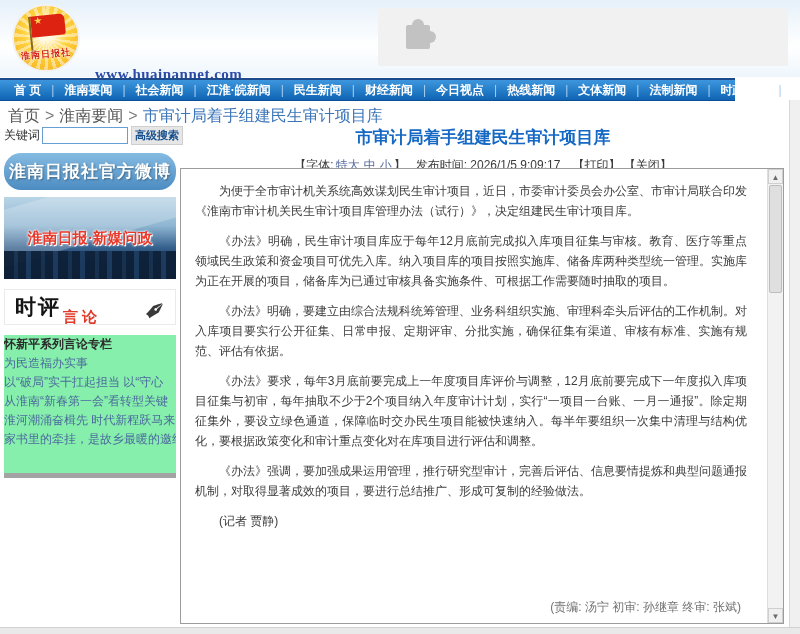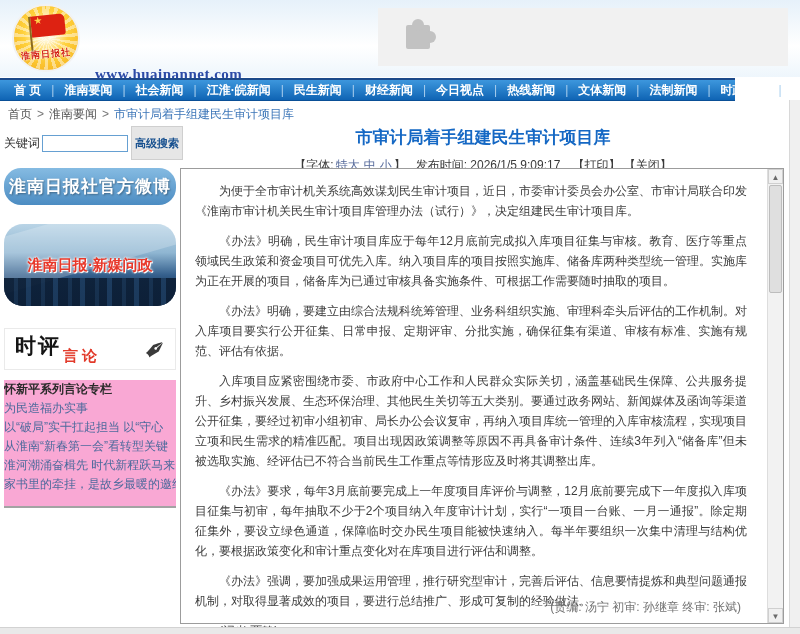--- a/index.html
+++ b/index.html
@@ -34,49 +34,49 @@
 
   
   nav { position:absolute; left:0; top:78px; width:735px; height:23px;
         background:linear-gradient(180deg,#3d97dd,#0f64b4);
         border-top:2px solid #1c4a8a; border-bottom:1px solid #0a4f96; }
   nav ul { list-style:none; display:flex; align-items:center; height:100%; padding-left:14px; }
   nav li { color:#fff; font-size:12px; font-weight:bold; white-space:nowrap; cursor:pointer; }
   nav li + li::before { content:"|"; color:#aacfee; font-weight:normal; margin:0 10px; }
 
   
-  .breadcrumb { position:absolute; left:8px; top:106px; font-size:12px; color:#555; }
+  .breadcrumb { position:absolute; left:8px; top:106px; font-size:16px; color:#555; }
   .breadcrumb .sep { margin:0 5px; color:#777; }
   .breadcrumb .cur { color:#3c76b8; }
 
   
   aside { position:absolute; left:4px; top:126px; width:172px; }
   .search-row { display:flex; align-items:center; font-size:12px; color:#333; }
   .search-row label { flex:none; margin-right:2px; }
   .search-row input { width:86px; height:17px; border:1px solid #66a0d2; background:#fff; flex:none; }
   .search-row button { margin-left:3px; font-size:11px; font-weight:bold; color:#17508f;
-        background:#e6e6e6; border:1px solid #cfcfcf; height:34px; padding:0 3px; cursor:pointer;
+        background:#e6e6e6; border:1px solid #cfcfcf; height:19px; padding:0 3px; cursor:pointer;
         font-family:"Liberation Sans",sans-serif; white-space:nowrap; }
   .weibo-banner { margin-top:8px; height:37px; line-height:37px; text-align:center; cursor:pointer;
         background:linear-gradient(180deg,#85bbe2,#4c8cc2); border-radius:17px; color:#fff;
         font-size:17px; font-weight:bold; letter-spacing:1px; text-shadow:1px 1px 2px rgba(0,0,0,.35); }
-  .news-banner { margin-top:19px; height:82px; position:relative; overflow:hidden; cursor:pointer;
+  .news-banner { margin-top:7px; height:82px; position:relative; overflow:hidden; cursor:pointer;
         background:linear-gradient(180deg,#b9d4e6 0%,#8fb6d2 35%,#35608d 62%,#122c4e 85%,#0a1c33 100%);
-        display:flex; align-items:center; justify-content:center;border-radius:19px; }
+        display:flex; align-items:center; justify-content:center; }
   .news-banner .beam { position:absolute; width:230px; height:55px; background:rgba(255,255,255,.22);
         transform:rotate(-16deg); top:-12px; left:-25px; }
   .news-banner .buildings { position:absolute; bottom:0; left:0; right:0; height:28px; opacity:.95;
         background:repeating-linear-gradient(90deg,#0d2038 0 10px,#17314f 10px 14px,#0d2038 14px 22px,#1c3b5e 22px 27px); }
   .news-banner span { position:relative; z-index:2; color:#e8382a; font-size:15px; font-weight:bold;
         font-family:"Liberation Serif",serif; text-shadow:0 0 2px #fff,0 0 3px #fff,1px 1px 0 #fff; }
-  .shiping-banner { margin-top:22px; height:42px; background:#fff; border:1px solid #eaeaea; position:relative; cursor:pointer; }
+  .shiping-banner { margin-top:10px; height:36px; background:#fff; border:1px solid #eaeaea; position:relative; cursor:pointer; }
   .sp-black { position:absolute; left:10px; top:3px; font-size:21px; font-weight:bold; color:#141414; letter-spacing:2px; }
   .sp-red { position:absolute; left:58px; top:18px; font-size:15px; font-weight:bold; color:#e23a2a; letter-spacing:4px; }
   .pen { position:absolute; right:8px; top:4px; font-size:28px; color:#3a3a3a; transform:rotate(-40deg); }
-  #side-links { margin-top:10px; background:#f9a8d4; border-bottom:2px solid #a3a3a3; padding-bottom:12px; }
+  #side-links { margin-top:10px; background:#86efac; border-bottom:5px solid #a3a3a3; padding-bottom:24px; }
   .side-link { font-size:12px; line-height:19px; color:#4c6a9c; white-space:nowrap; overflow:hidden; cursor:pointer; }
   .side-link.head { color:#2b2b2b; font-weight:bold; }
 
   
   main { position:absolute; left:180px; top:126px; width:606px; }
   main h1 { text-align:center; font-size:17px; color:#1568c4; font-weight:bold; }
   .meta { text-align:center; font-size:12px; color:#3a3a3a; margin-top:8px; }
   .meta a { color:#3a3a3a; text-decoration:none; cursor:pointer; }
   .meta a.size-link { color:#55699a; margin:0 2px;text-align:right; }
   .meta .pub { margin:0 12px 0 10px; }
@@ -167,21 +167,20 @@
   <main>
     <h1>市审计局着手组建民生审计项目库</h1>
     <div class="meta">
       <span>【字体:</span><a class="size-link">特大</a><a class="size-link">中</a><a class="size-link">小</a><span>】</span><span class="pub">发布时间: 2026/1/5 9:09:17</span><a>【打印】</a> <a>【关闭】</a>
     </div>
     <div class="article-box">
       <div class="article-inner" id="article-paragraphs">
           <p>为便于全市审计机关系统高效谋划民生审计项目，近日，市委审计委员会办公室、市审计局联合印发《淮南市审计机关民生审计项目库管理办法（试行）》，决定组建民生审计项目库。</p>
           <p>《办法》明确，民生审计项目库应于每年12月底前完成拟入库项目征集与审核。教育、医疗等重点领域民生政策和资金项目可优先入库。纳入项目库的项目按照实施库、储备库两种类型统一管理。实施库为正在开展的项目，储备库为已通过审核具备实施条件、可根据工作需要随时抽取的项目。</p>
           <p>《办法》明确，要建立由综合法规科统筹管理、业务科组织实施、审理科牵头后评估的工作机制。对入库项目要实行公开征集、日常申报、定期评审、分批实施，确保征集有渠道、审核有标准、实施有规范、评估有依据。</p>
-          <p>入库项目应紧密围绕市委、市政府中心工作和人民群众实际关切，涵盖基础民生保障、公共服务提升、乡村振兴发展、生态环保治理、其他民生关切等五大类别。要通过政务网站、新闻媒体及函询等渠道公开征集，要经过初审小组初审、局长办公会议复审，再纳入项目库统一管理的入库审核流程，实现项目立项和民生需求的精准匹配。项目出现因政策调整等原因不再具备审计条件、连续3年列入“储备库”但未被选取实施、经评估已不符合当前民生工作重点等情形应及时将其调整出库。</p>
           <p>《办法》要求，每年3月底前要完成上一年度项目库评价与调整，12月底前要完成下一年度拟入库项目征集与初审，每年抽取不少于2个项目纳入年度审计计划，实行“一项目一台账、一月一通报”。除定期征集外，要设立绿色通道，保障临时交办民生项目能被快速纳入。每半年要组织一次集中清理与结构优化，要根据政策变化和审计重点变化对在库项目进行评估和调整。</p>
           <p>《办法》强调，要加强成果运用管理，推行研究型审计，完善后评估、信息要情提炼和典型问题通报机制，对取得显著成效的项目，要进行总结推广、形成可复制的经验做法。</p>
           <p>(记者 贾静)</p>
         </div>
       <div class="signoff">(责编: 汤宁 初审: 孙继章 终审: 张斌)</div>
       <div class="vscroll">
         <div class="arrow up">▲</div>
         <div class="thumb"></div>
         <div class="arrow down">▼</div>
       </div>

